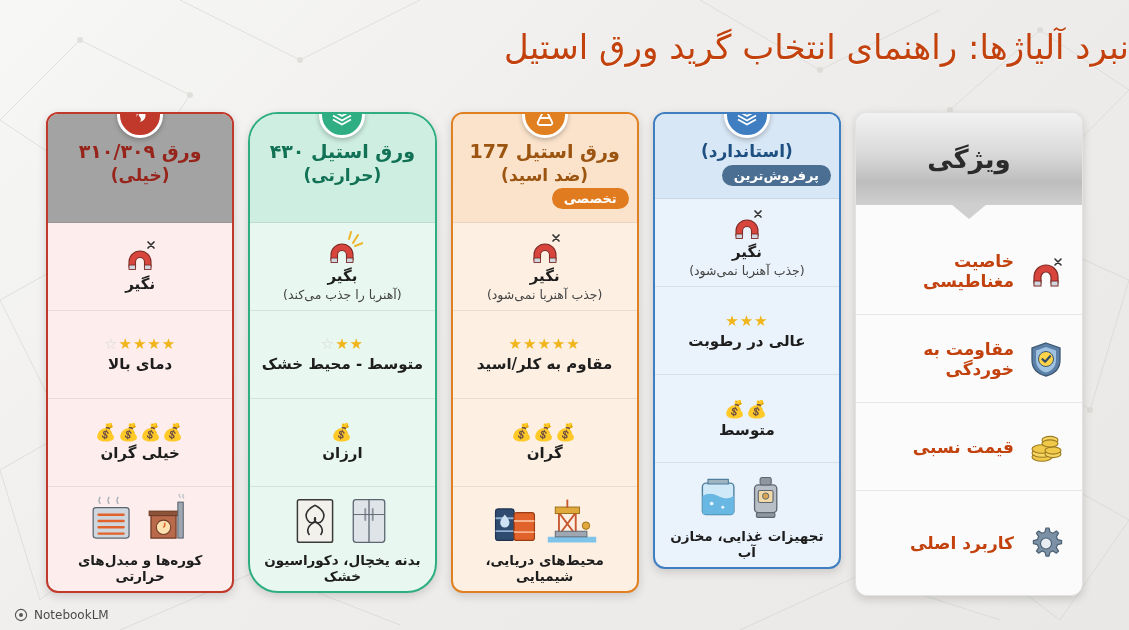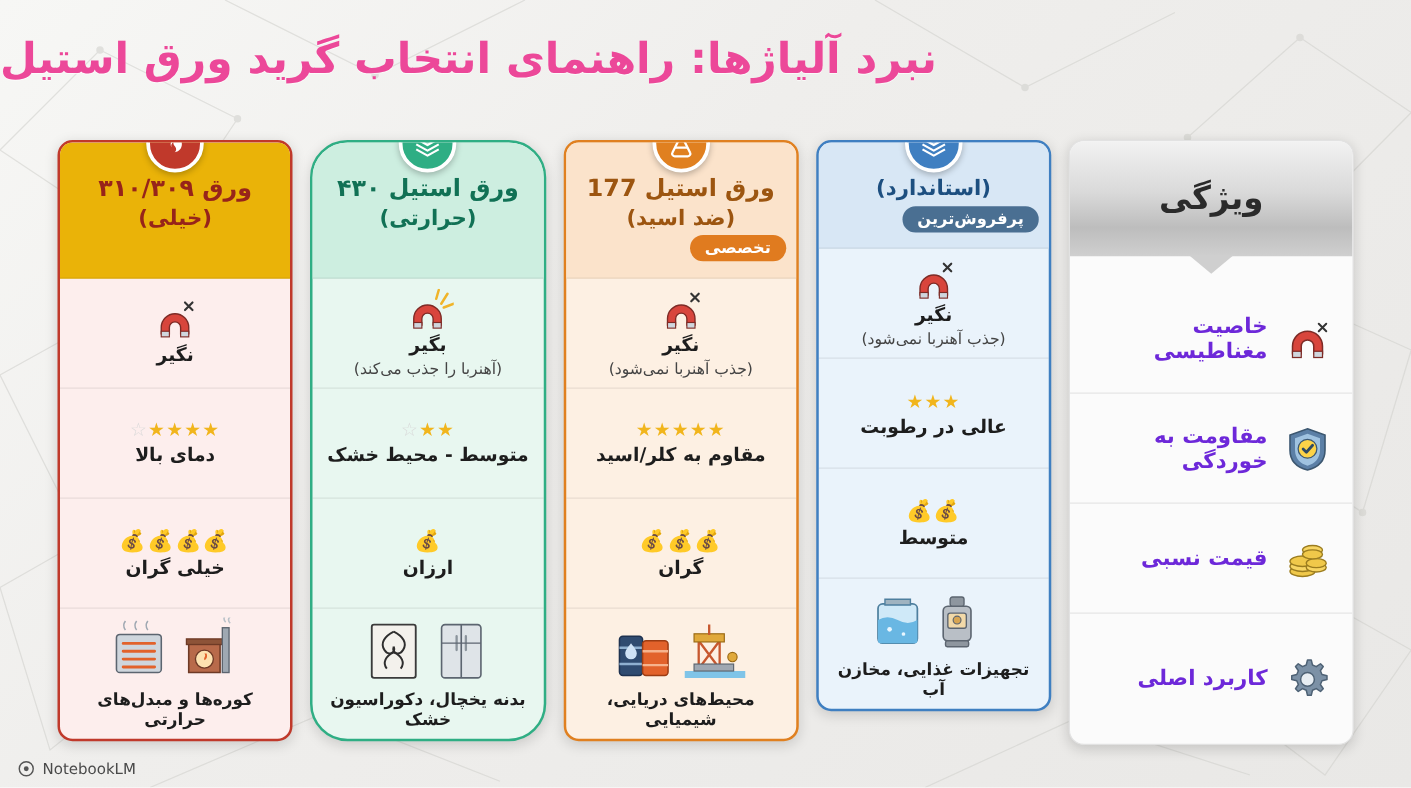--- a/index.html
+++ b/index.html
@@ -13,22 +13,22 @@
     background:
       linear-gradient(135deg, #f7f7f5 0%, #efeeec 40%, #e9e8e6 100%);
   }
   
   .bg-lines { position: absolute; inset: 0; z-index: 0; opacity: .55; }
 
   .page { position: relative; z-index: 2; width: 1129px; height: 630px; }
 
   .title {
     position: absolute; top: 26px; left: 0; right: 0;
-    text-align: left;
-    font-size: 34px; font-weight: bold; color: #ec4899;
+    text-align: right;
+    font-size: 34px; font-weight: normal; color: #c2410c;
     letter-spacing: 0; line-height: 1.25;
     text-shadow: 0 1px 0 rgba(255,255,255,.7);
   }
 
   .board {
     position: absolute; top: 112px; right: 46px; left: 46px;
     display: flex; flex-direction: row; gap: 14px; align-items: flex-start;
   }
 
   
@@ -50,21 +50,21 @@
     border-left: 18px solid transparent; border-right: 18px solid transparent;
     border-top: 15px solid #cfcfcf;
   }
   .feat-rows { padding: 22px 0 0; }
   .feat-row {
     height: 88px; display: flex; align-items: center; justify-content: flex-start;
     gap: 12px; padding: 0 16px;
     border-bottom: 1px solid #e6e6e6;
   }
   .feat-row:last-child { border-bottom: none; height: 104px; }
-  .feat-row .lbl { font-size: 17px; font-weight: bold; color: #6d28d9; }
+  .feat-row .lbl { font-size: 17px; font-weight: bold; color: #c2410c; }
   .feat-row .ic { width: 40px; height: 40px; flex: 0 0 40px; }
 
   
   .col {
     flex: 1; border-radius: 12px; overflow: hidden; position: relative;
     box-shadow: 0 3px 10px rgba(0,0,0,.15);
     border: 2px solid #ccc;
     background: #fff;
   }
   .col .head {
@@ -390,21 +390,21 @@
         <span class="m">بدنه یخچال، دکوراسیون خشک</span>
       </div>
     </div>
 
     <div class="col" style="border-color:#c0392b;background:#fdeeed;">
       <div class="circle" style="background:#c0392b;">
         <svg viewBox="0 0 24 24" width="22" height="22" fill="#fff">
           <path d="M12.5 2 c1 4 -2.5 4.6 -3.7 7.6 C7.4 13.2 9 15 9 15 c-1.2 -3 1.6 -4.4 1.6 -4.4 c-.4 3.2 2.4 3.6 2.4 6.2 c0 1.6 -1.2 2.6 -1.2 2.6 c4.3 -.6 6.2 -3.6 6.2 -7.1 C18 8.2 14.7 5.6 12.5 2 Z"></path>
         </svg>
       </div>
-      <div class="head" style="background:#eab308;">
+      <div class="head" style="background:#a3a3a3;">
         <div class="t1" style="color:#97241a;">ورق ۳۱۰/۳۰۹</div>
         <div class="t2" style="color:#97241a;">(خیلی)</div>
         <div class="badge-wrap">
           
         </div>
       </div>
 
       <div class="cell">
         <span class="magnet">
           <svg viewBox="0 0 40 34" width="42" height="34">

